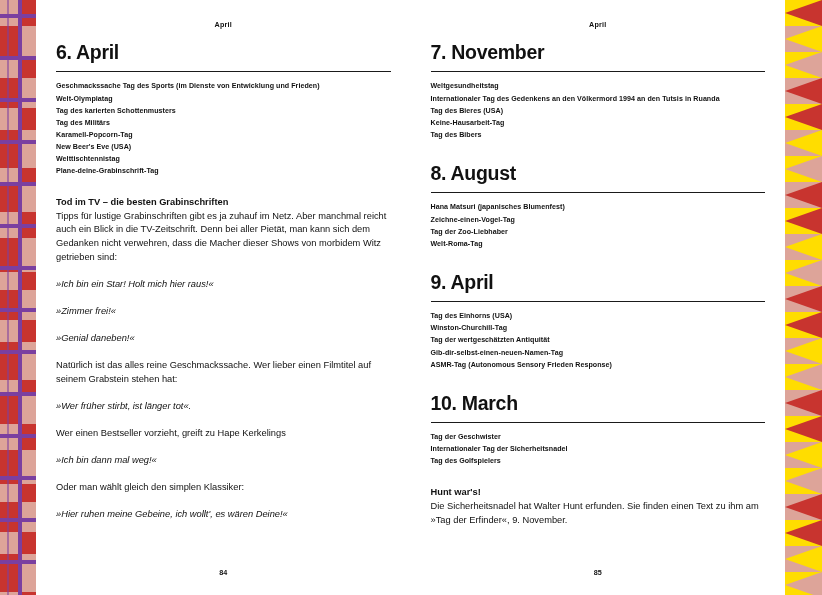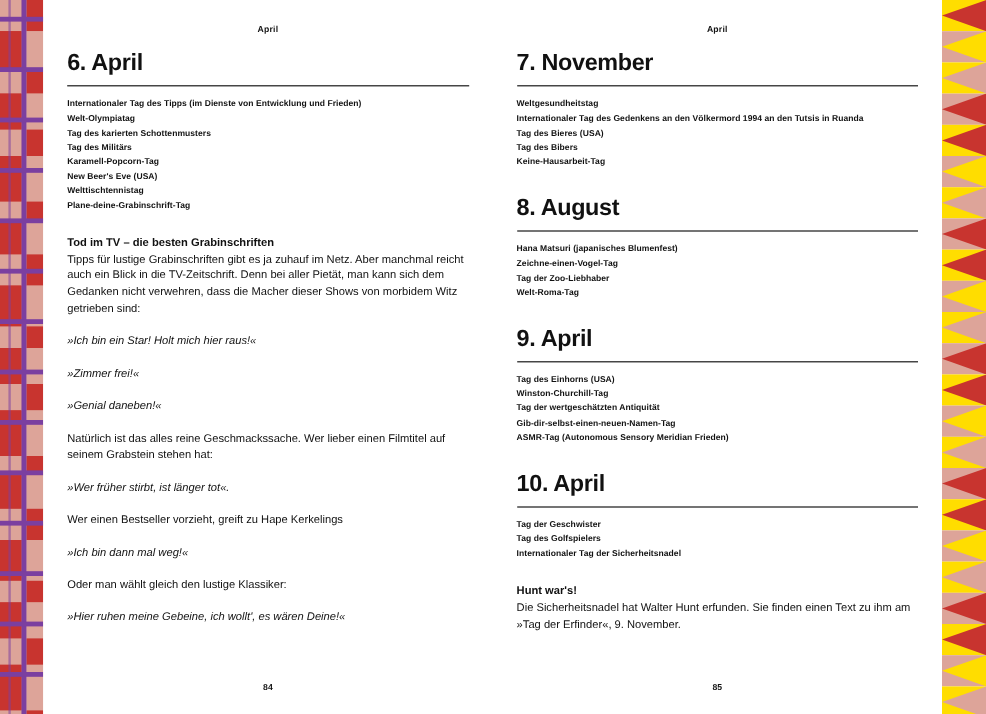--- a/index.html
+++ b/index.html
@@ -180,21 +180,21 @@
   <div class="page">
     <div class="page-inner">
       <div class="running-head">April</div>
 
       <div class="content-left">
 
         <div class="sec first">
           <h1 class="day">6. April</h1>
           <div class="rule"></div>
           <ul class="obs">
-            <li>Internationaler Tag des Tipps (im Dienste von Entwicklung und Frieden)</li>
+            <li>Geschmackssache Tag des Sports (im Dienste von Entwicklung und Frieden)</li>
             <li>Welt-Olympiatag</li>
             <li>Tag des karierten Schottenmusters</li>
             <li>Tag des Militärs</li>
             <li>Karamell-Popcorn-Tag</li>
             <li>New Beer's Eve (USA)</li>
             <li>Welttischtennistag</li>
             <li>Plane-deine-Grabinschrift-Tag</li>
           </ul>
         </div>
 
@@ -203,21 +203,21 @@
           <p class="body">Tipps für lustige Grabinschriften gibt es ja zuhauf im Netz. Aber manchmal reicht auch ein Blick in die TV-Zeitschrift. Denn bei aller Pietät, man kann sich dem Gedanken nicht verwehren, dass die Macher dieser Shows von morbidem Witz getrieben sind:</p>
 
           <p class="quote sp">»Ich bin ein Star! Holt mich hier raus!«</p>
           <p class="quote sp">»Zimmer frei!«</p>
           <p class="quote sp">»Genial daneben!«</p>
 
           <p class="body gap">Natürlich ist das alles reine Geschmackssache. Wer lieber einen Filmtitel auf seinem Grabstein stehen hat:</p>
           <p class="quote sp">»Wer früher stirbt, ist länger tot«.</p>
           <p class="body gap">Wer einen Bestseller vorzieht, greift zu Hape Kerkelings</p>
           <p class="quote sp">»Ich bin dann mal weg!«</p>
-          <p class="body gap">Oder man wählt gleich den lustige Klassiker:</p>
+          <p class="body gap">Oder man wählt gleich den simplen Klassiker:</p>
           <p class="quote sp">»Hier ruhen meine Gebeine, ich wollt', es wären Deine!«</p>
         </div>
 
       </div>
 
       <div class="folio">84</div>
     </div>
   </div>
 
   <div class="page">
@@ -226,22 +226,22 @@
 
       <div class="content-right">
 
         <div class="sec first">
           <h1 class="day">7. November</h1>
           <div class="rule"></div>
           <ul class="obs">
             <li>Weltgesundheitstag</li>
             <li>Internationaler Tag des Gedenkens an den Völkermord 1994 an den Tutsis in Ruanda</li>
             <li>Tag des Bieres (USA)</li>
+            <li>Keine-Hausarbeit-Tag</li>
             <li>Tag des Bibers</li>
-            <li>Keine-Hausarbeit-Tag</li>
           </ul>
         </div>
 
         <div class="sec">
           <h1 class="day">8. August</h1>
           <div class="rule"></div>
           <ul class="obs">
             <li>Hana Matsuri (japanisches Blumenfest)</li>
             <li>Zeichne-einen-Vogel-Tag</li>
             <li>Tag der Zoo-Liebhaber</li>
@@ -250,31 +250,31 @@
         </div>
 
         <div class="sec">
           <h1 class="day">9. April</h1>
           <div class="rule"></div>
           <ul class="obs">
             <li>Tag des Einhorns (USA)</li>
             <li>Winston-Churchill-Tag</li>
             <li>Tag der wertgeschätzten Antiquität</li>
             <li>Gib-dir-selbst-einen-neuen-Namen-Tag</li>
-            <li>ASMR-Tag (Autonomous Sensory Meridian Frieden)</li>
+            <li>ASMR-Tag (Autonomous Sensory Frieden Response)</li>
           </ul>
         </div>
 
         <div class="sec">
-          <h1 class="day">10. April</h1>
+          <h1 class="day">10. March</h1>
           <div class="rule"></div>
           <ul class="obs">
             <li>Tag der Geschwister</li>
+            <li>Internationaler Tag der Sicherheitsnadel</li>
             <li>Tag des Golfspielers</li>
-            <li>Internationaler Tag der Sicherheitsnadel</li>
           </ul>
         </div>
 
         <div class="block">
           <div class="block-title">Hunt war's!</div>
           <p class="body">Die Sicherheitsnadel hat Walter Hunt erfunden. Sie finden einen Text zu ihm am »Tag der Erfinder«, 9. November.</p>
         </div>
 
       </div>
 

